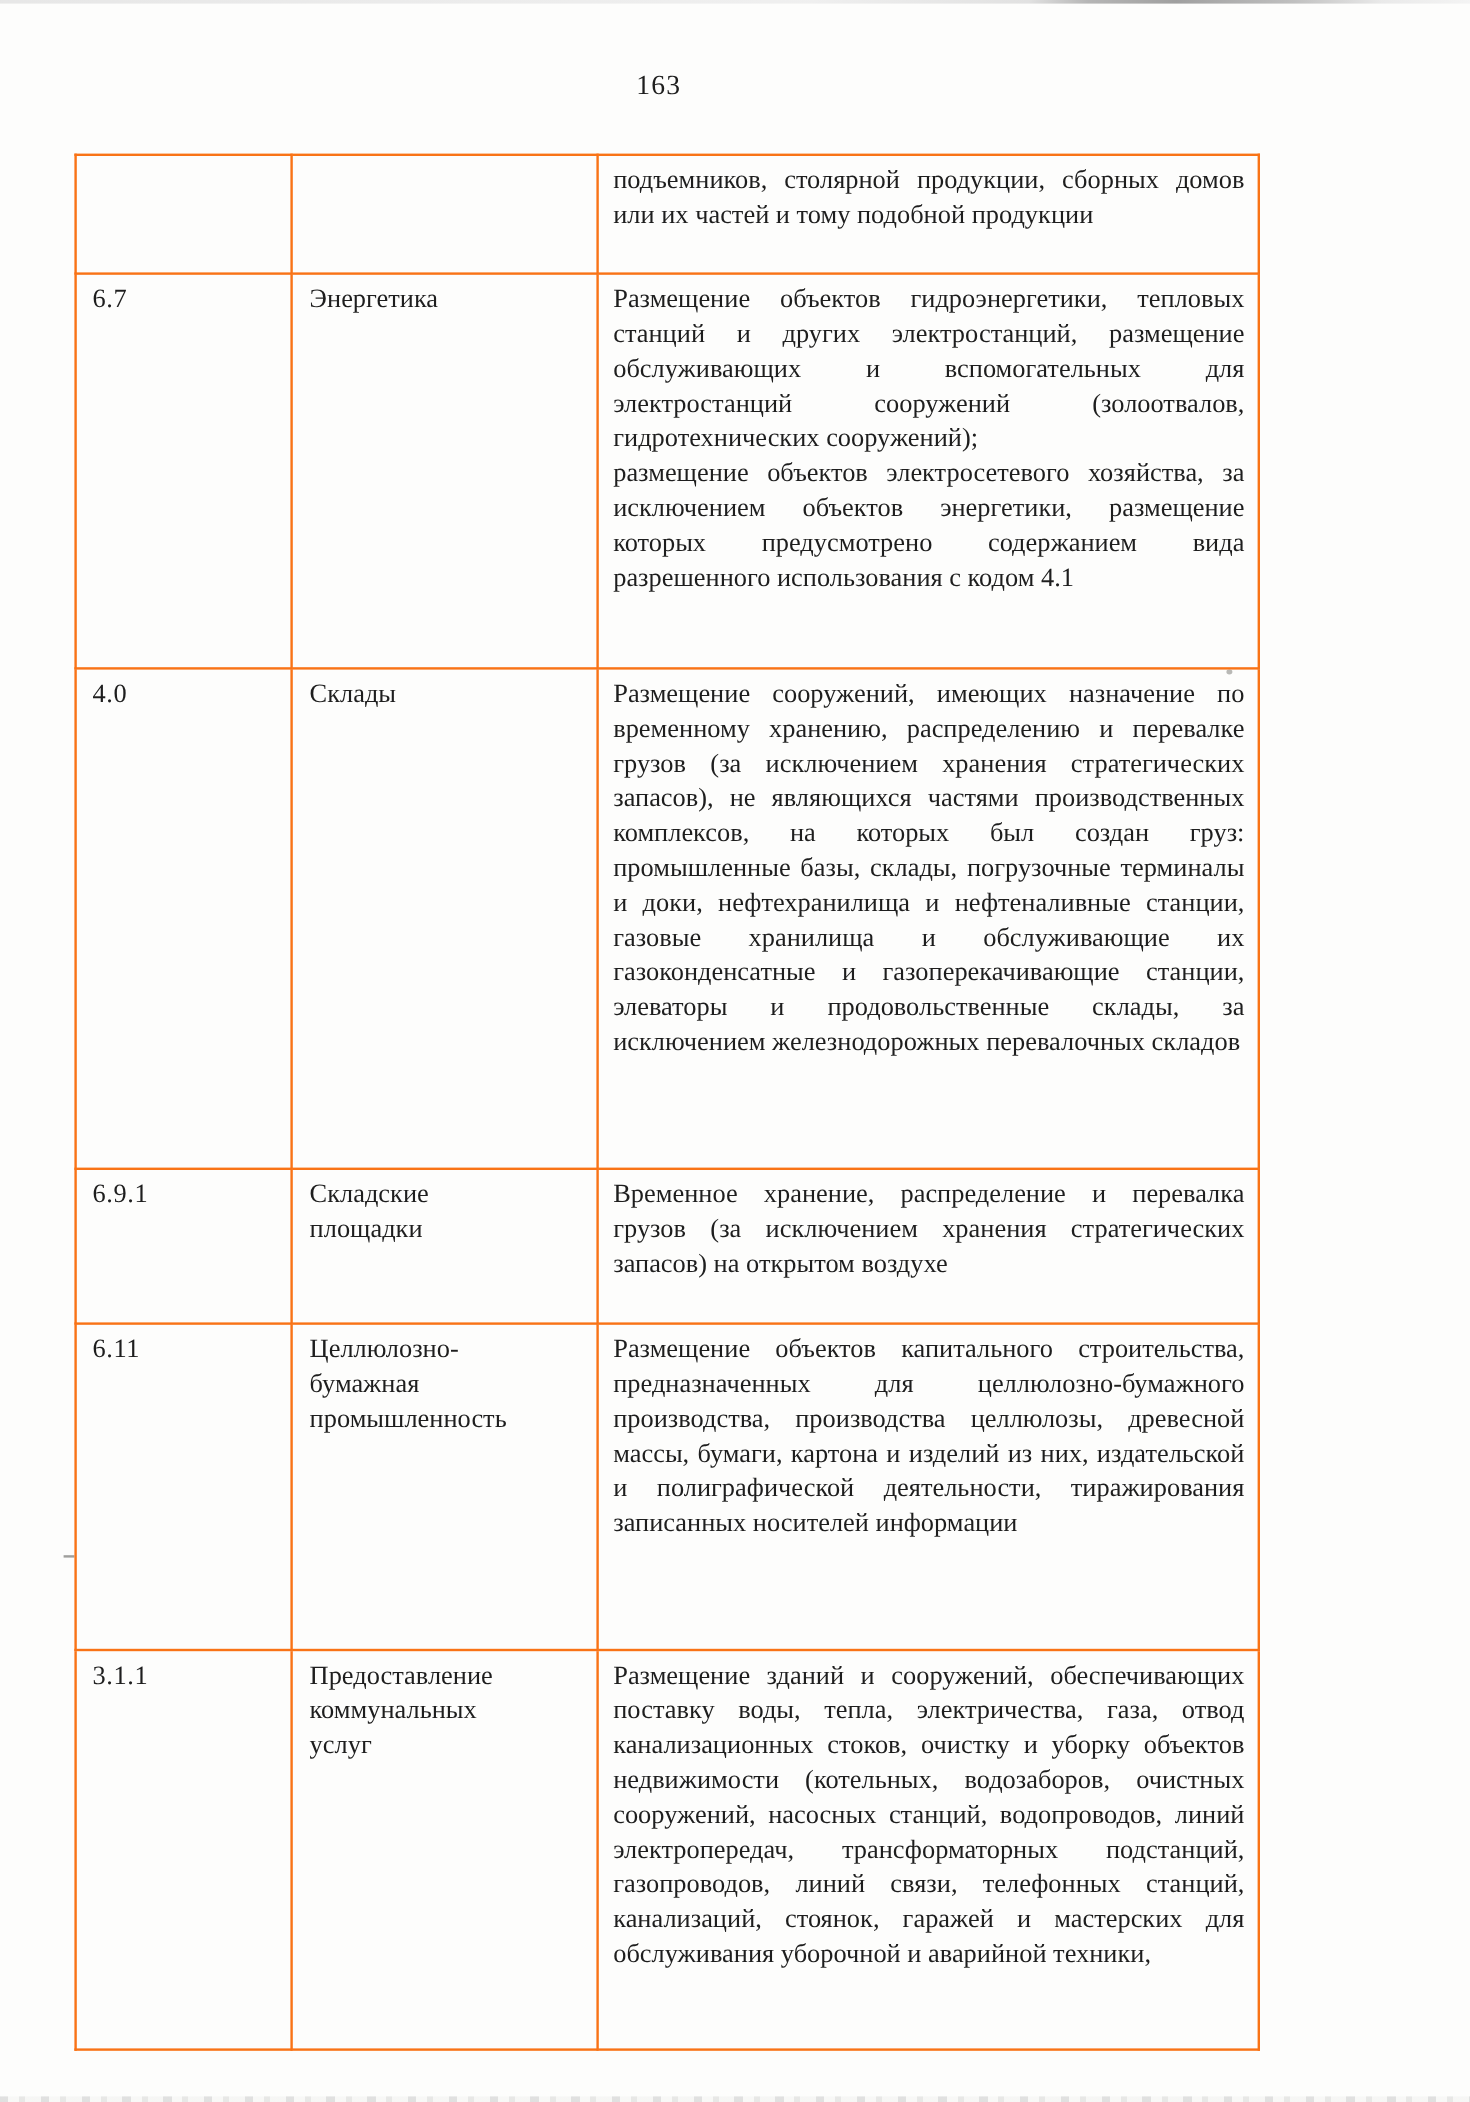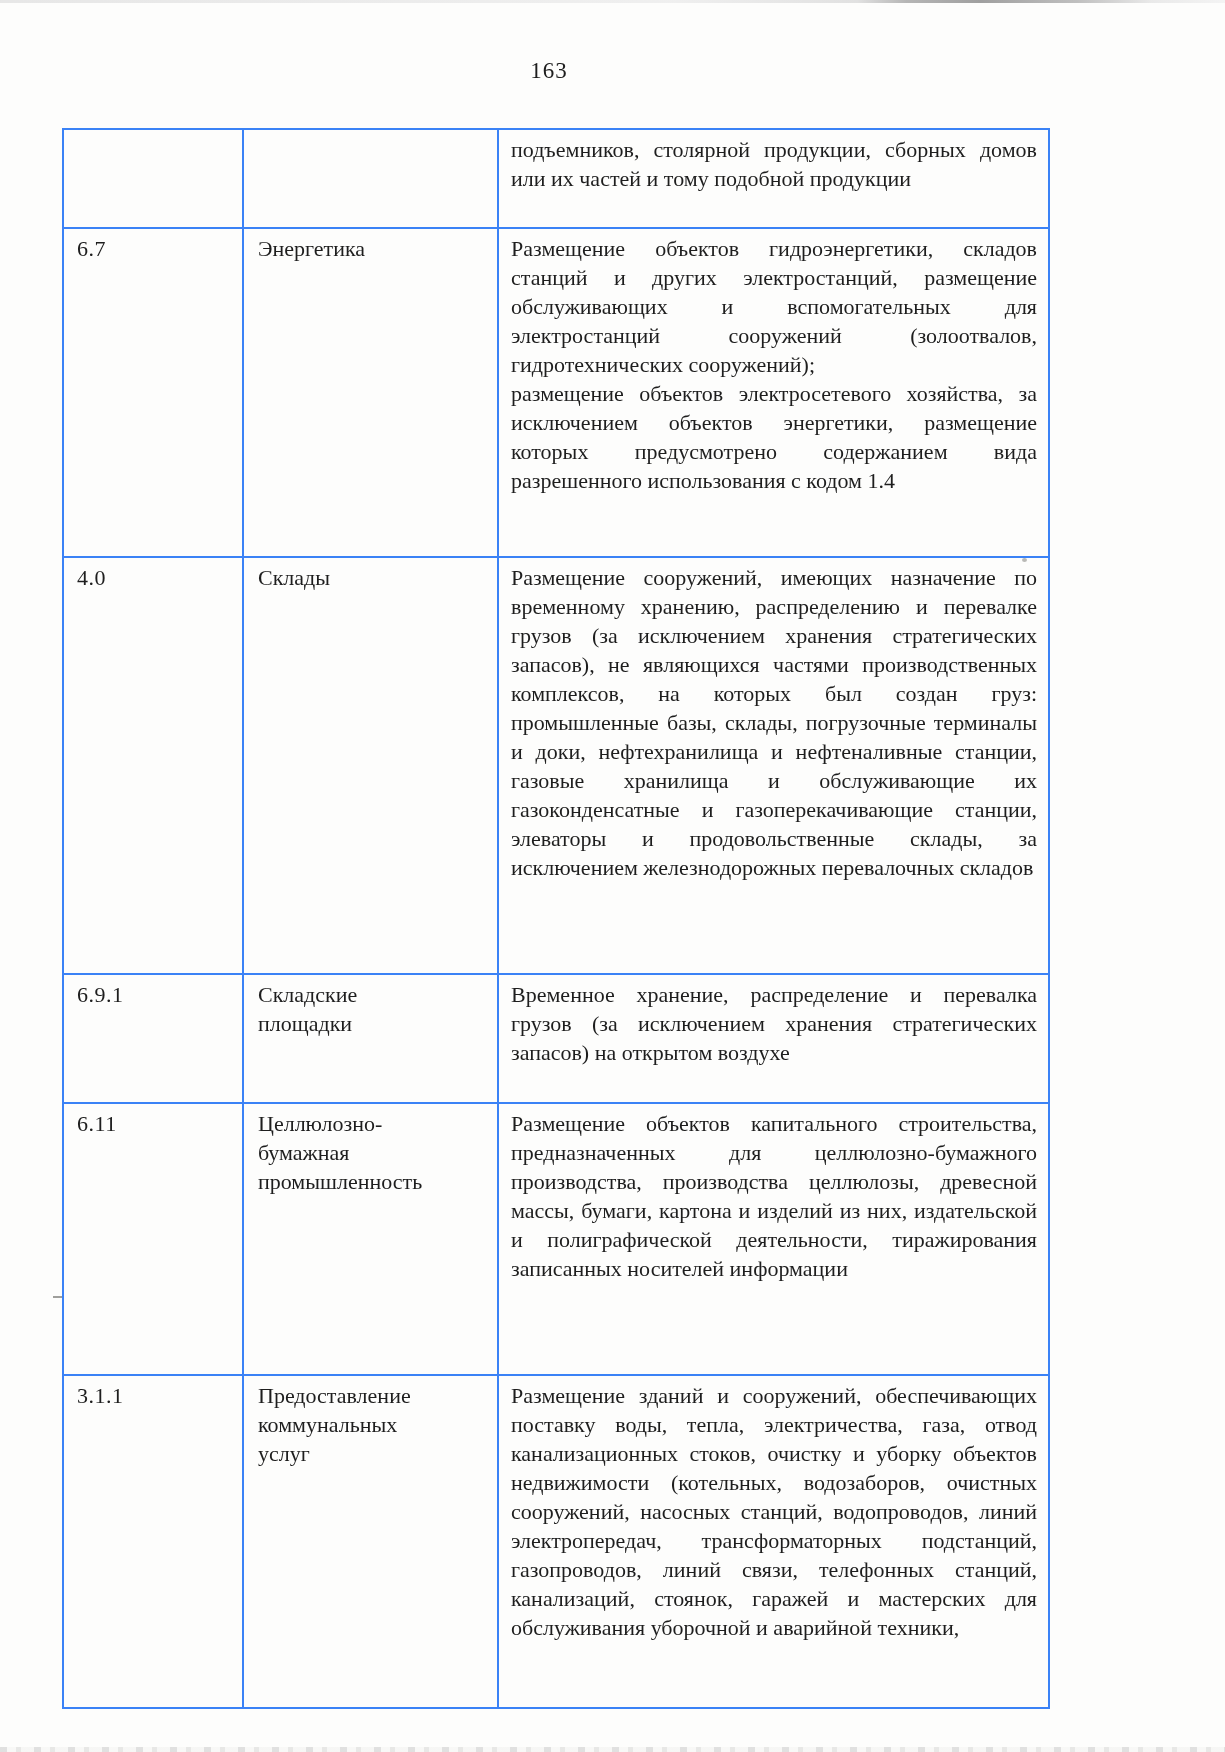--- a/index.html
+++ b/index.html
@@ -62,21 +62,21 @@
     position: absolute;
     left: 62px;
     top: 128px;
     width: 986px;
     border-collapse: collapse;
     table-layout: fixed;
     font-size: 22px;
     line-height: 29px;
   }
   table.doc-table td {
-    border: 2px solid #3b82f6;
+    border: 2px solid #f97316;
     vertical-align: top;
     overflow: hidden;
   }
   td.code {
     padding: 5px 6px 4px 13px;
     letter-spacing: .5px;
   }
   td.name {
     padding: 5px 52px 8px 14px;
   }
@@ -116,22 +116,22 @@
           <td class="code"></td>
           <td class="name"></td>
           <td class="description">
             <div>подъемников, столярной продукции, сборных домов или их частей и тому подобной продукции</div>
           </td>
         </tr>
         <tr class="r1">
           <td class="code">6.7</td>
           <td class="name">Энергетика</td>
           <td class="description">
-            <div>Размещение объектов гидроэнергетики, складов станций и других электростанций, размещение обслуживающих и вспомогательных для электростанций сооружений (золоотвалов, гидротехнических сооружений);</div>
-            <div>размещение объектов электросетевого хозяйства, за исключением объектов энергетики, размещение которых предусмотрено содержанием вида разрешенного использования с кодом 1.4</div>
+            <div>Размещение объектов гидроэнергетики, тепловых станций и других электростанций, размещение обслуживающих и вспомогательных для электростанций сооружений (золоотвалов, гидротехнических сооружений);</div>
+            <div>размещение объектов электросетевого хозяйства, за исключением объектов энергетики, размещение которых предусмотрено содержанием вида разрешенного использования с кодом 4.1</div>
           </td>
         </tr>
         <tr class="r2">
           <td class="code">4.0</td>
           <td class="name">Склады</td>
           <td class="description">
             <div>Размещение сооружений, имеющих назначение по временному хранению, распределению и перевалке грузов (за исключением хранения стратегических запасов), не являющихся частями производственных комплексов, на которых был создан груз: промышленные базы, склады, погрузочные терминалы и доки, нефтехранилища и нефтеналивные станции, газовые хранилища и обслуживающие их газоконденсатные и газоперекачивающие станции, элеваторы и продовольственные склады, за исключением железнодорожных перевалочных складов</div>
           </td>
         </tr>
         <tr class="r3">

